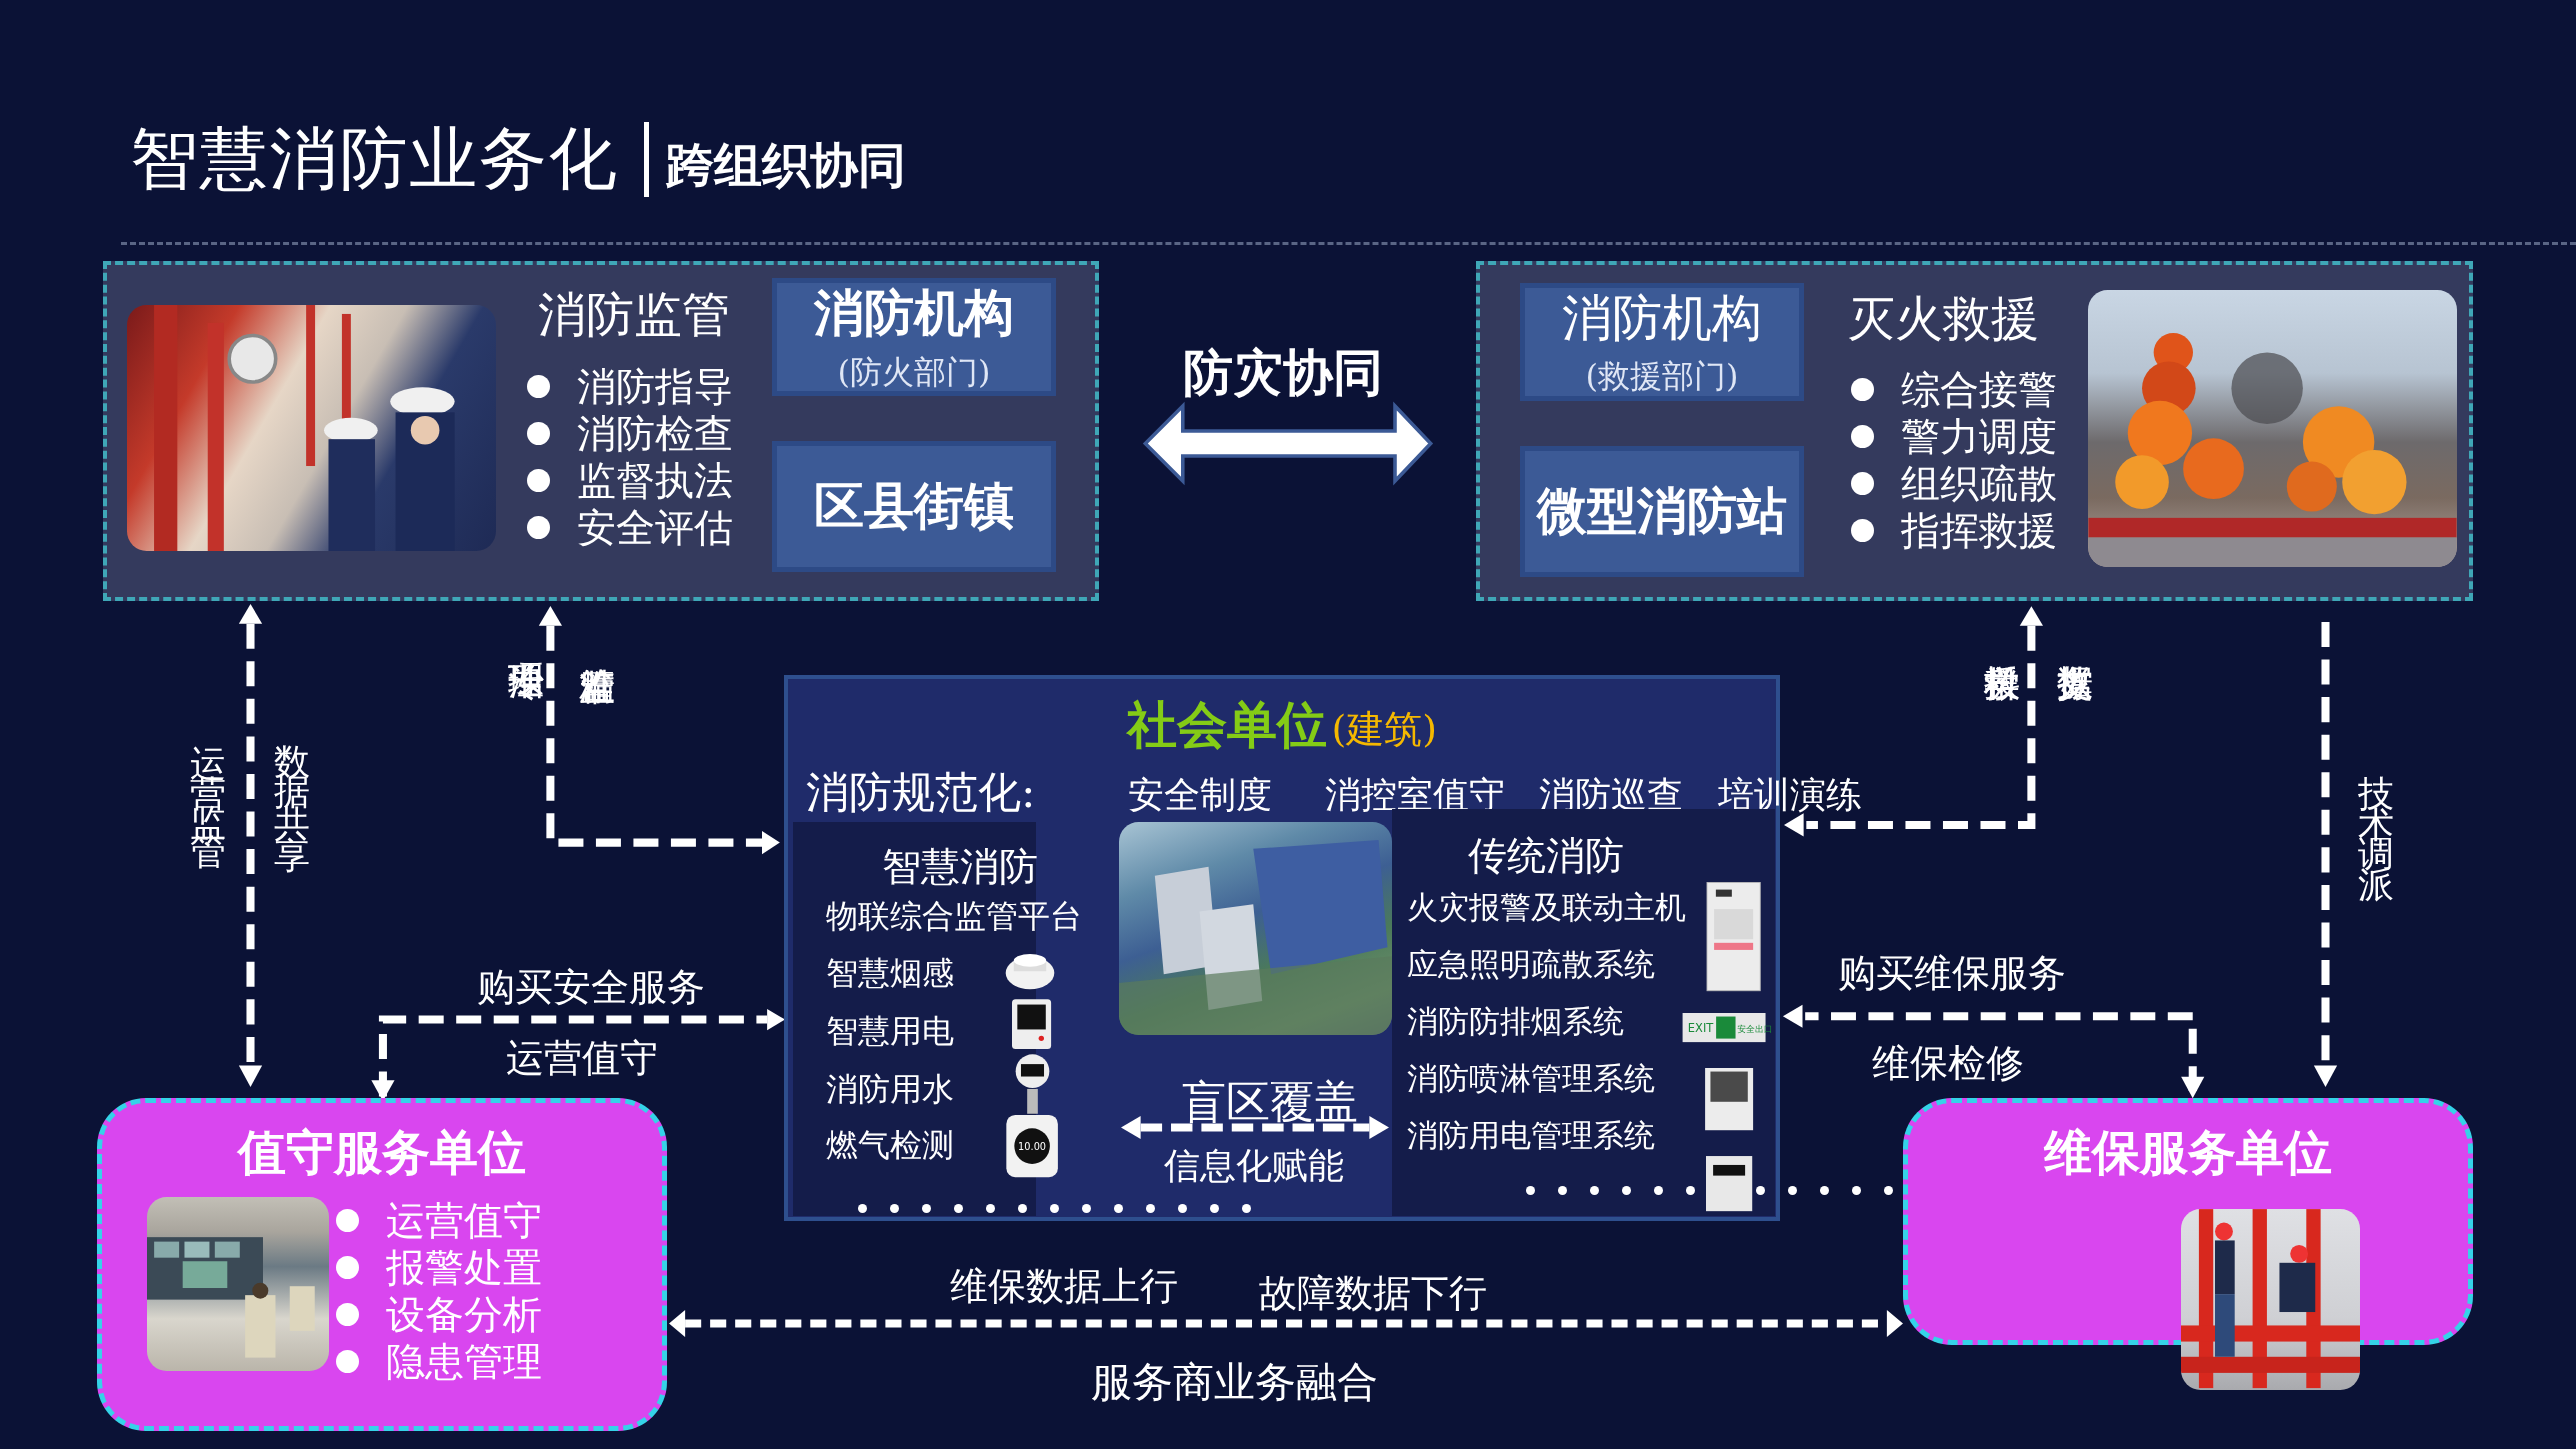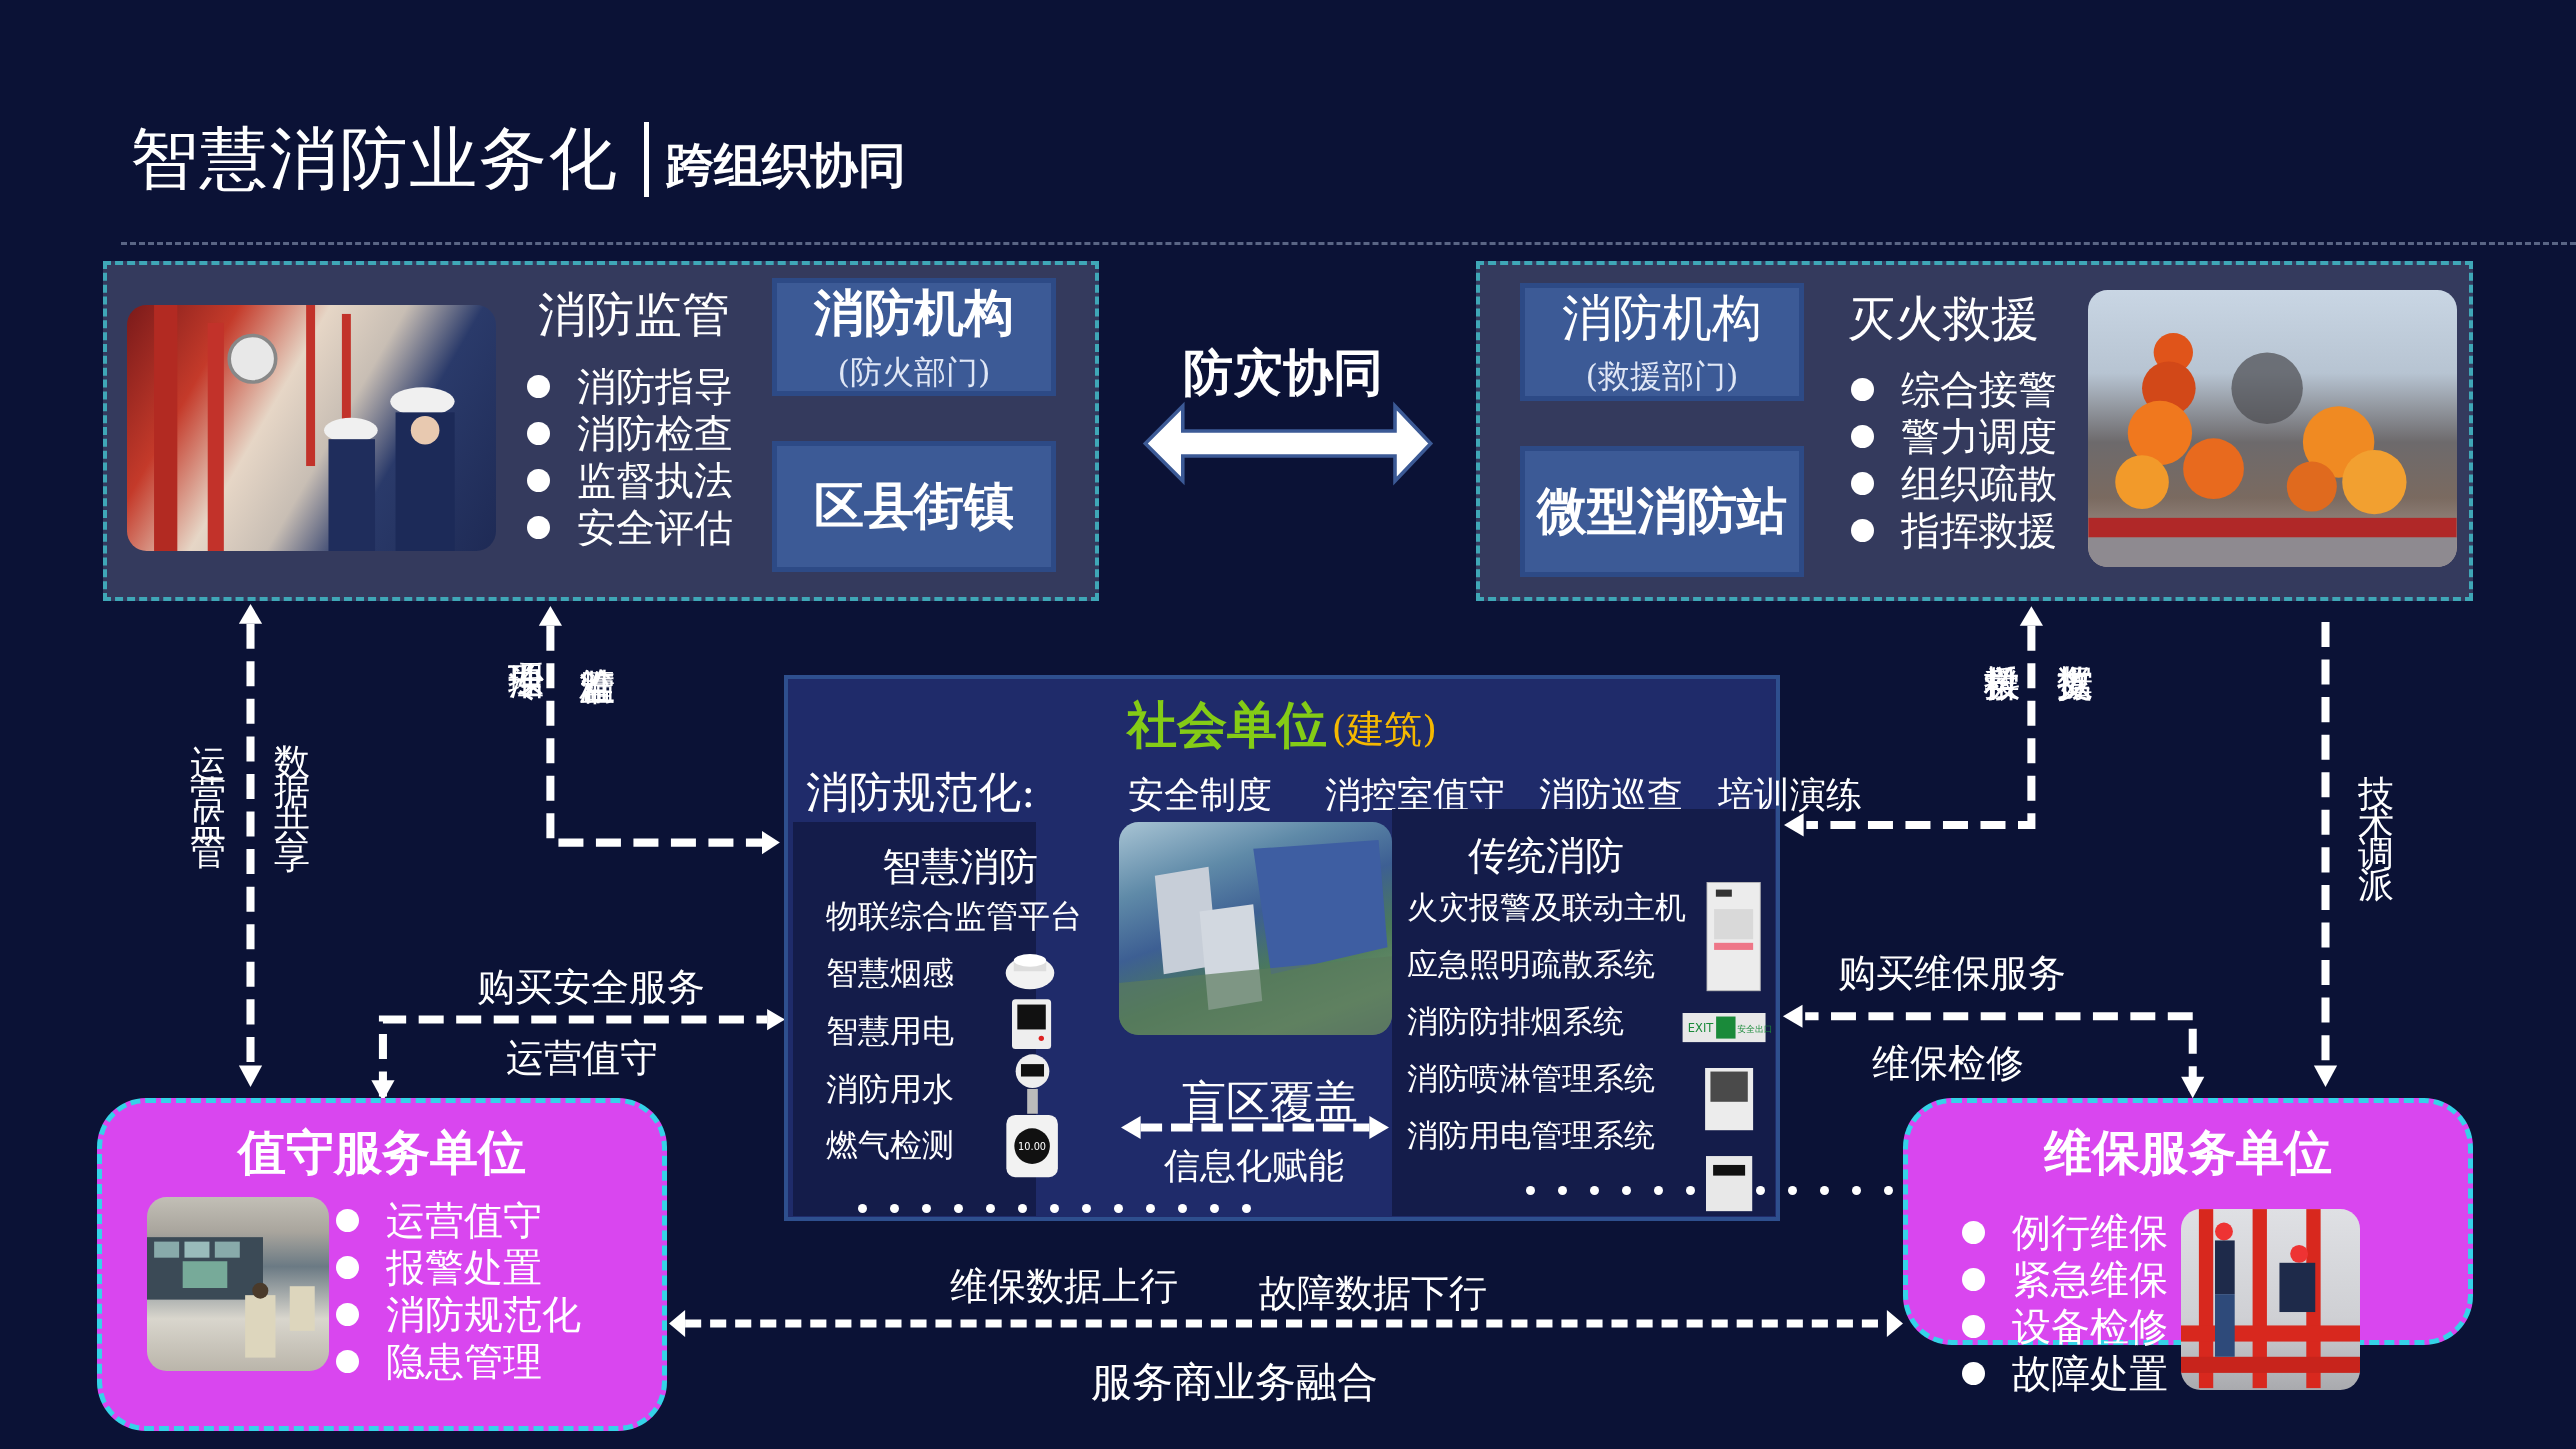--- a/index.html
+++ b/index.html
@@ -310,49 +310,31 @@
     <li>
         <span class="dot"></span>
         <span>运营值守</span>
       </li>
     <li>
         <span class="dot"></span>
         <span>报警处置</span>
       </li>
     <li>
         <span class="dot"></span>
-        <span>消防规范化</span>
+        <span>设备分析</span>
       </li>
     <li>
         <span class="dot"></span>
         <span>隐患管理</span>
       </li>
   </ul>
 </div>
 
 <div class="abs rounded-panel" style="left:1903px;top:1098px;width:570px;height:247px;">
   <div class="abs" style="left:0;right:0;top:18px;text-align:center;font-size:48px;font-weight:bold;font-family:'DejaVu Sans','Liberation Sans',sans-serif;">维保服务单位</div>
-  <ul class="abs bullets" style="left:54px;top:106px;">
-    <li>
-        <span class="dot"></span>
-        <span>例行维保</span>
-      </li>
-    <li>
-        <span class="dot"></span>
-        <span>紧急维保</span>
-      </li>
-    <li>
-        <span class="dot"></span>
-        <span>设备检修</span>
-      </li>
-    <li>
-        <span class="dot"></span>
-        <span>故障处置</span>
-      </li>
-  </ul>
   <div class="abs photo" style="left:273px;top:106px;width:179px;height:181px;background:linear-gradient(180deg,#dfe0e4 0%,#cfd0d4 60%,#a9aaae 100%);">
     <svg width="179" height="181" viewBox="0 0 200 202">
       <rect x="20" y="0" width="16" height="200" fill="#d8281e"></rect>
         <rect x="80" y="0" width="16" height="200" fill="#d8281e"></rect>
       <rect x="140" y="0" width="16" height="200" fill="#d8281e"></rect>
         <rect x="0" y="130" width="200" height="18" fill="#d8281e"></rect>
       <rect x="0" y="165" width="200" height="18" fill="#c8241c"></rect>
       <circle cx="48" cy="25" r="10" fill="#e33"></circle>
         <rect x="38" y="35" width="22" height="60" fill="#1e2a4a"></rect>
       <rect x="38" y="95" width="22" height="70" fill="#2e4a7a"></rect>

